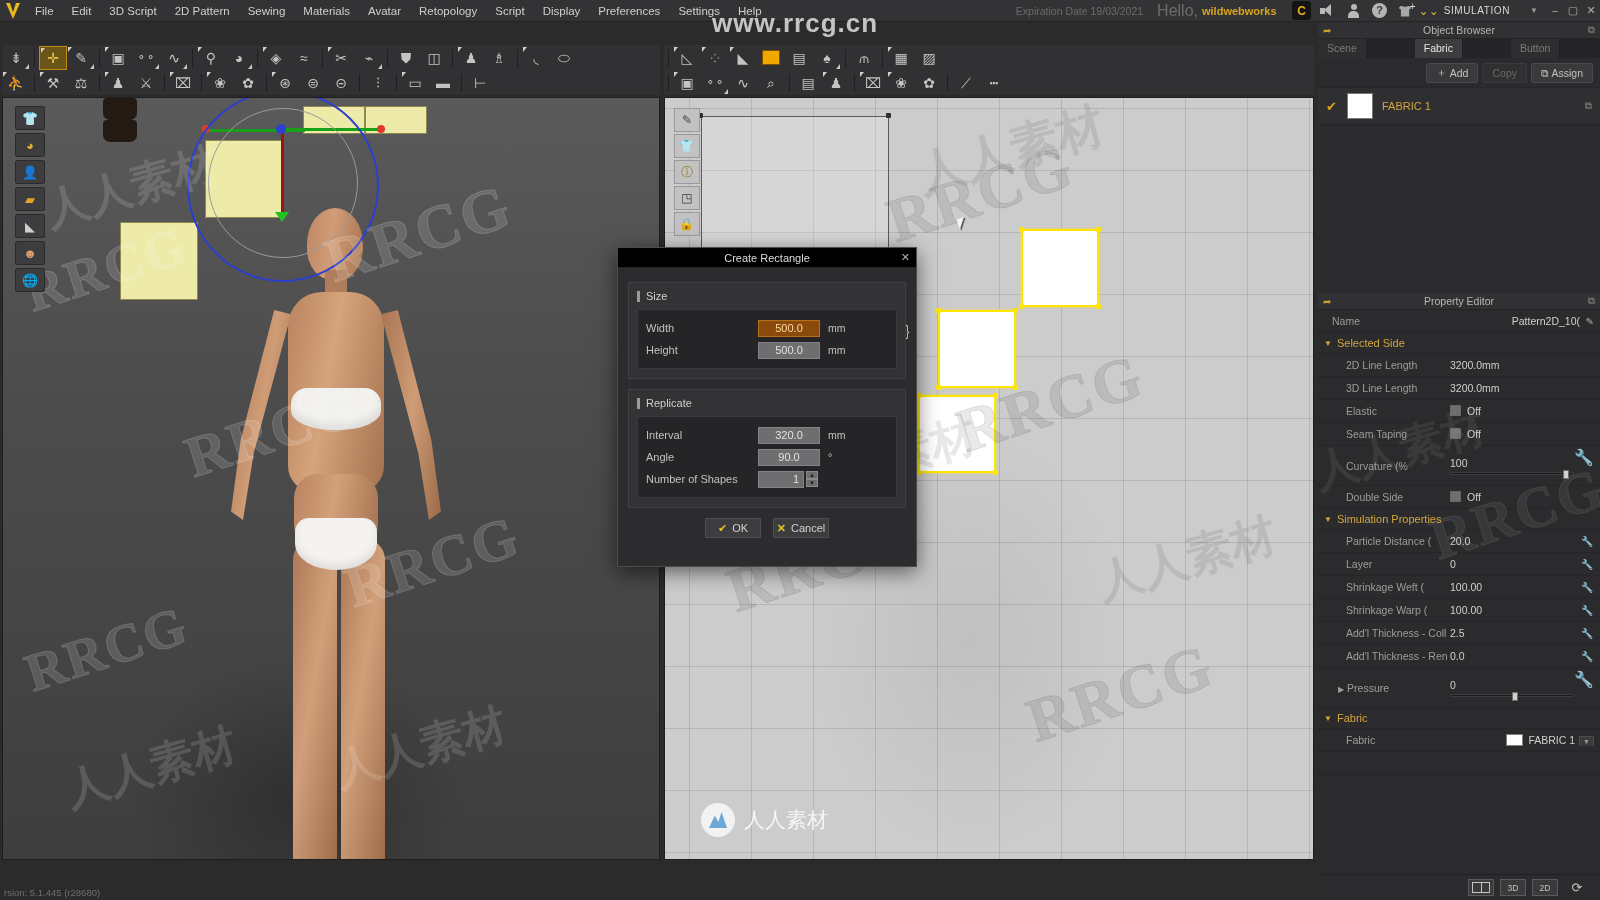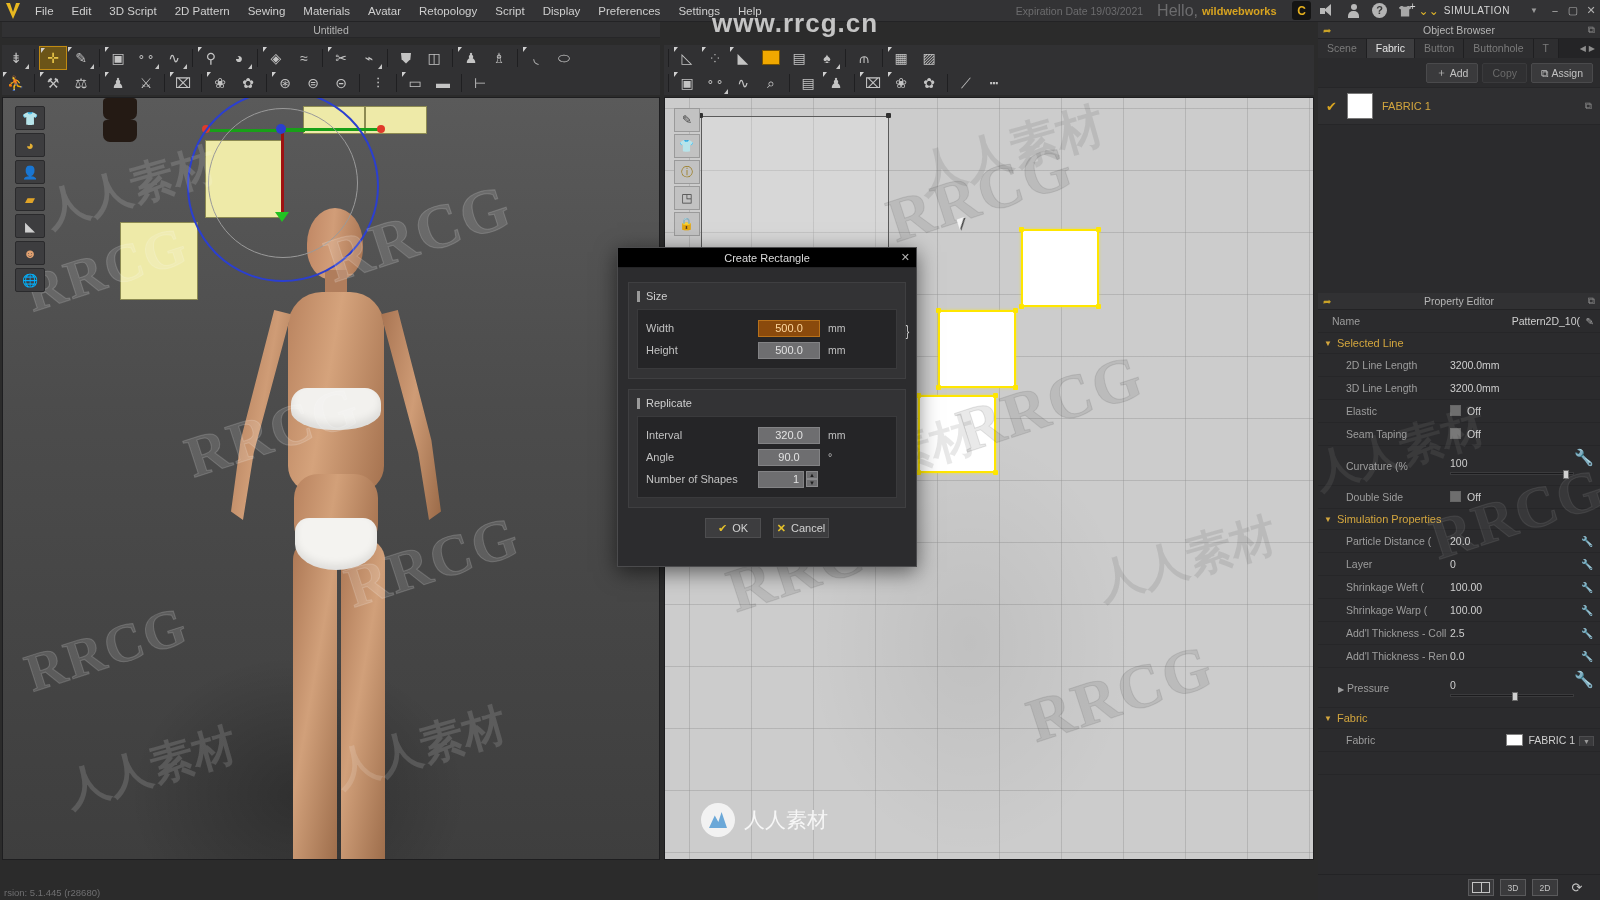--- a/index.html
+++ b/index.html
@@ -264,21 +264,21 @@
 
   
   #right { position: absolute; left: 1318px; top: 22px; width: 282px; height: 878px; background: #2b2b2d; }
   .rp-title {
     height: 17px; background: #313133; font-size: 10.5px; color: #b6b6b6;
     display: flex; align-items: center; justify-content: center; position: relative;
     border-bottom: 1px solid #232325;
   }
   .rp-title .pin { position: absolute; left: 5px; color: #c9a227; font-size: 10px; }
   .rp-title .pop { position: absolute; right: 5px; color: #8c8c8c; font-size: 10px; }
-  .ob-tabs { display: flex; height: 19px; background: #242426; }
+  .ob-tabs { display: flex; height: 19px; background: #242426; gap: 48px; }
   .ob-tab {
     font-size: 10.5px; padding: 0 9px; line-height: 19px; color: #7b7b7b;
     background: #2e2e30; border-right: 1px solid #1f1f21; white-space: nowrap;
   }
   .ob-tab.active { background: #3d3d3f; color: #e6e6e6; }
   .tabnav { margin-left: auto; display: flex; align-items: center; gap: 3px; padding: 0 5px; font-size: 8px; color: #8d8d8d; }
   .ob-actions {
     display: flex; justify-content: flex-end; gap: 4px; padding: 5px 7px 4px 0;
     background: #2b2b2d;
   }
@@ -462,21 +462,20 @@
         <div class="shirt-ico"></div>
       </div>
     <span class="sim-chev">⌄⌄</span>
     <span class="sim-label">SIMULATION</span>
     <span class="sim-caret">▼</span>
     <div class="wbtn">−</div>
     <div class="wbtn">▢</div>
     <div class="wbtn">✕</div>
   </div>
 
-  <div class="panel-title" style="left:2px;top:22px;width:658px;">Untitled</div>
 
   <div class="toolbar" style="left:2px;top:45px;width:658px;height:25px;">
     <div class="tgroup">
       <div class="tool">
           <span class="gl">⇟</span>
           <span class="arr-br"></span>
         </div>
     </div>
     <div class="tsep"></div>
     <div class="tgroup">
@@ -981,21 +980,21 @@
     <div class="pe-scroll">
 
       <div class="pe-row">
         <span class="lbl">Name</span>
         <span class="val" style="text-align:right;">Pattern2D_10(</span>
         <span class="wrench">✎</span>
       </div>
 
       <div class="pe-section">
         <span class="tri">▼</span>
-        <span>Selected Line</span>
+        <span>Selected Side</span>
       </div>
       <div class="pe-row">
         <span class="lbl ind">2D Line Length</span>
         <span class="val">3200.0mm</span>
       </div>
       <div class="pe-row">
         <span class="lbl ind">3D Line Length</span>
         <span class="val">3200.0mm</span>
       </div>
       <div class="pe-row">

